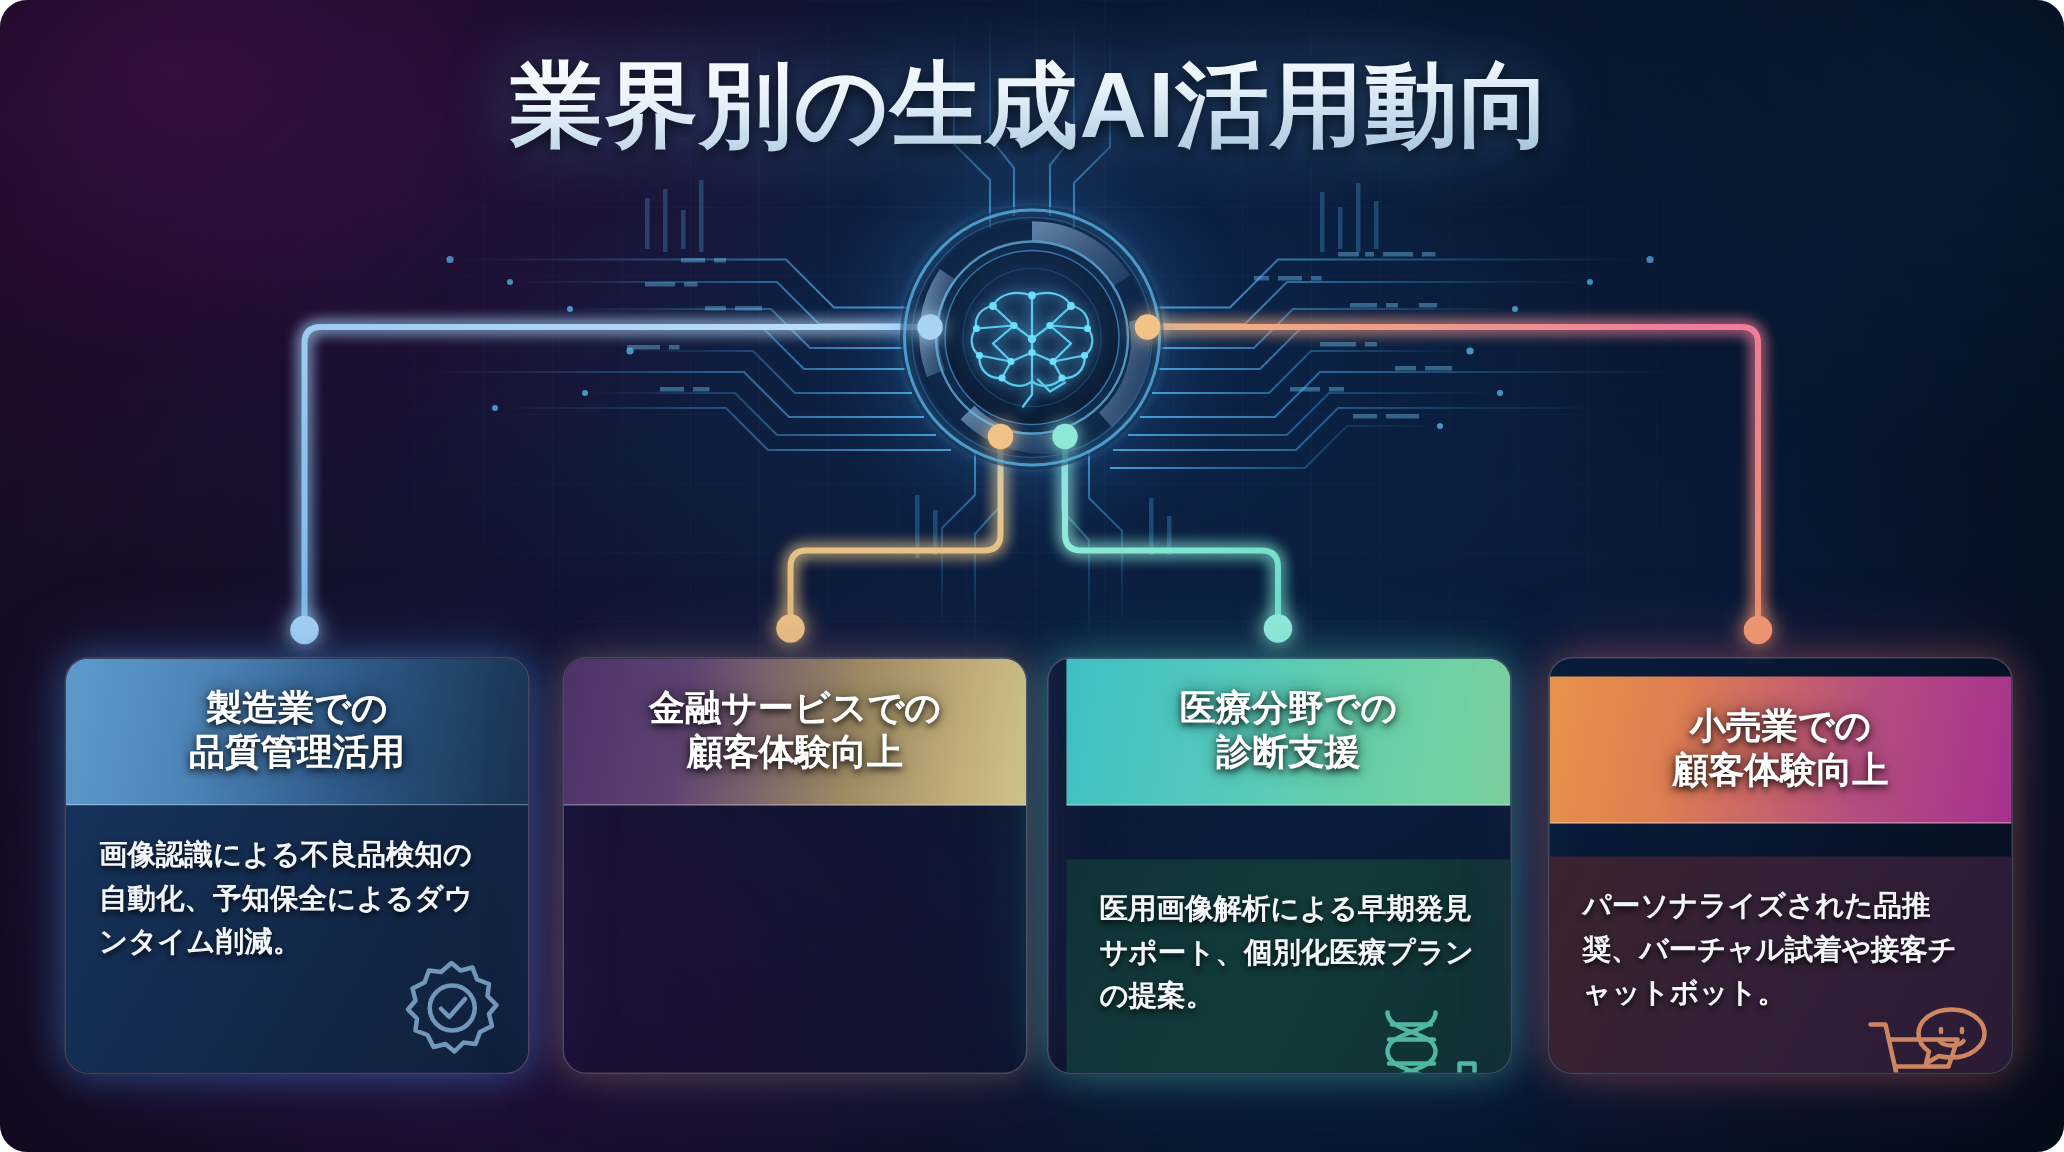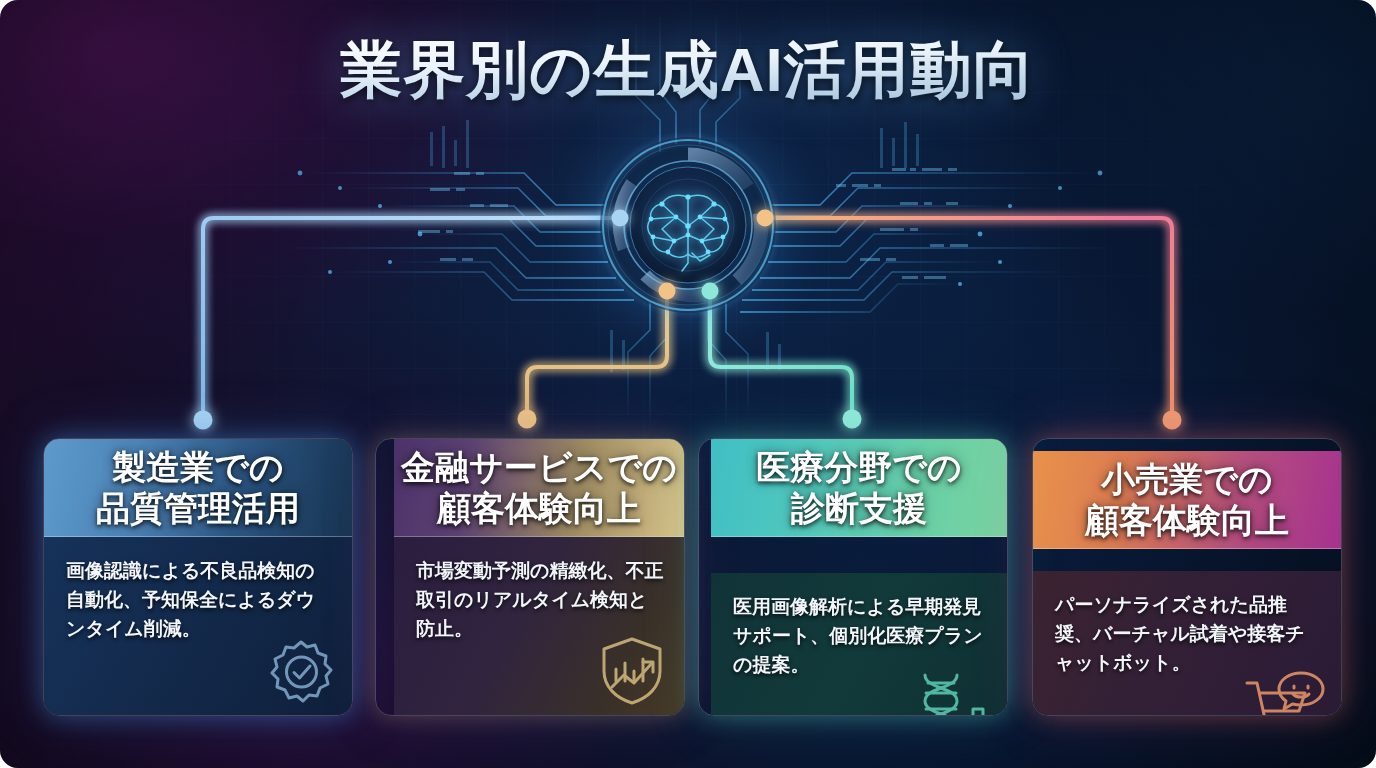--- a/index.html
+++ b/index.html
@@ -67,21 +67,21 @@
     border: 1.5px solid rgba(255,255,255,0.22);
     z-index: 11;
   }
   .card-head {
     height: 98px;
     display: flex; flex-direction: column; align-items: center; justify-content: center;
     gap: 2px;
     border-bottom: 1px solid rgba(255,255,255,0.30);
   }
   .card-head .line {
-    font-size: 34px; font-weight: bold; color: #ffffff; line-height: 1.12;
+    font-size: 24px; font-weight: bold; color: #ffffff; line-height: 1.12;
     text-shadow: 0 2px 4px rgba(0,0,0,0.78), 0 0 12px rgba(0,0,0,0.5);
     white-space: nowrap;
   }
   .card-body {
     position: relative; height: 180px;
     padding: 20px 20px 14px 22px;
   }
   .card-body .desc {
     font-size: 19px; line-height: 1.52; color: #f2f6fb; font-weight: bold;
     text-shadow: 0 2px 4px rgba(0,0,0,0.85);
@@ -90,21 +90,21 @@
   .card-icon {
     position: absolute; right: 14px; bottom: 8px; z-index: 1; opacity: 0.92;
   }
 
   
   #card-1 { left: 43px; box-shadow: 0 0 24px rgba(70,150,230,0.42), 0 0 60px rgba(50,120,200,0.22); }
   #card-1 .card-head { background: linear-gradient(100deg, #5d9acb 0%, #4d84b8 30%, #2d5886 62%, #16324f 100%); }
   #card-1 .card-body { background: linear-gradient(120deg, #16325a 0%, #132a4c 45%, #0f1f3a 100%); }
 
   
-  #card-2 { left: 375px; box-shadow: 0 0 22px rgba(200,170,110,0.30), 0 0 54px rgba(120,80,160,0.22); padding-left: 18px; }
+  #card-2 { left: 375px; box-shadow: 0 0 22px rgba(200,170,110,0.30), 0 0 54px rgba(120,80,160,0.22); }
   #card-2 .card-head { background: linear-gradient(100deg, #4c3269 0%, #5d4273 26%, #9d8a62 62%, #d9c48a 100%); }
   #card-2 .card-body { background: linear-gradient(118deg, #2b1d3f 0%, #30243f 42%, #3a3028 78%, #473a26 100%); }
 
   
   #card-3 { left: 698px; box-shadow: 0 0 24px rgba(90,215,200,0.38), 0 0 58px rgba(60,170,170,0.20); padding-left: 12px; }
   #card-3 .card-head { background: linear-gradient(100deg, #3fbfc4 0%, #52c8bd 34%, #68cfa7 70%, #7ad3a0 100%); }
   #card-3 .card-body { background: linear-gradient(118deg, #113338 0%, #123a3a 48%, #0f2e33 100%); margin-top: 36px; }
 
   
   #card-4 { left: 1032px; box-shadow: 0 0 24px rgba(225,120,90,0.34), 0 0 58px rgba(190,60,140,0.22); }
@@ -393,31 +393,20 @@
         </g>
       </svg>
     </div>
   </div>
 
   <div class="card" id="card-2">
     <div class="card-head">
       <div class="line">金融サービスでの</div>
       <div class="line">顧客体験向上</div>
     </div>
-    <div class="card-body">
-      <div class="desc">市場変動予測の精緻化、不正取引のリアルタイム検知と防止。</div>
-      <svg class="card-icon" width="76" height="76" viewBox="0 0 76 76">
-        <g fill="none" stroke="#d9bf83" stroke-width="3" stroke-linejoin="round" stroke-linecap="round" opacity="0.9">
-          <path d="M38 6 L66 16 L66 38 C66 54 54 65 38 70 C22 65 10 54 10 38 L10 16 Z"></path>
-          <path d="M22 48 L22 36 M31 48 L31 30 M40 48 L40 38 M49 48 L49 26"></path>
-          <path d="M18 54 L30 42 L40 50 L58 30"></path>
-          <path d="M49 29 L59 29 L59 39"></path>
-        </g>
-      </svg>
-    </div>
   </div>
 
   <div class="card" id="card-3">
     <div class="card-head">
       <div class="line">医療分野での</div>
       <div class="line">診断支援</div>
     </div>
     <div class="card-body">
       <div class="desc">医用画像解析による早期発見サポート、個別化医療プランの提案。</div>
       <svg class="card-icon" width="80" height="76" viewBox="0 0 80 76">

